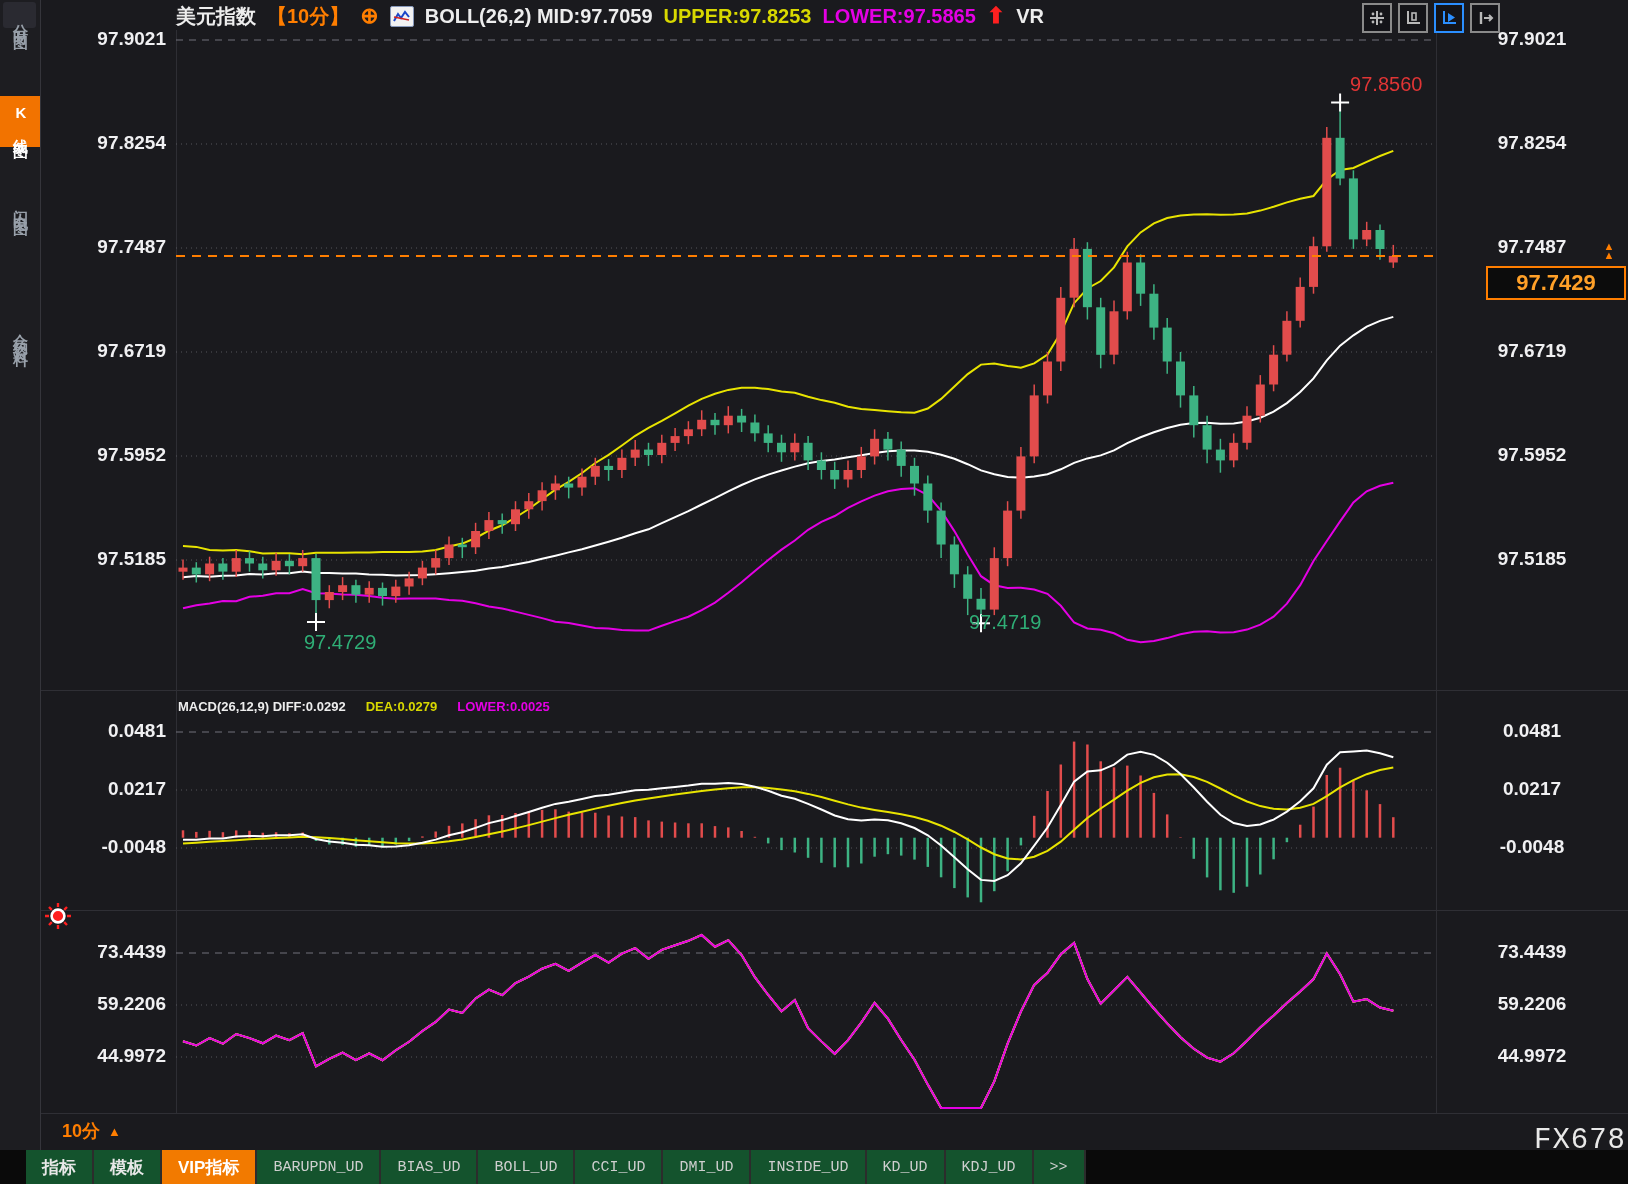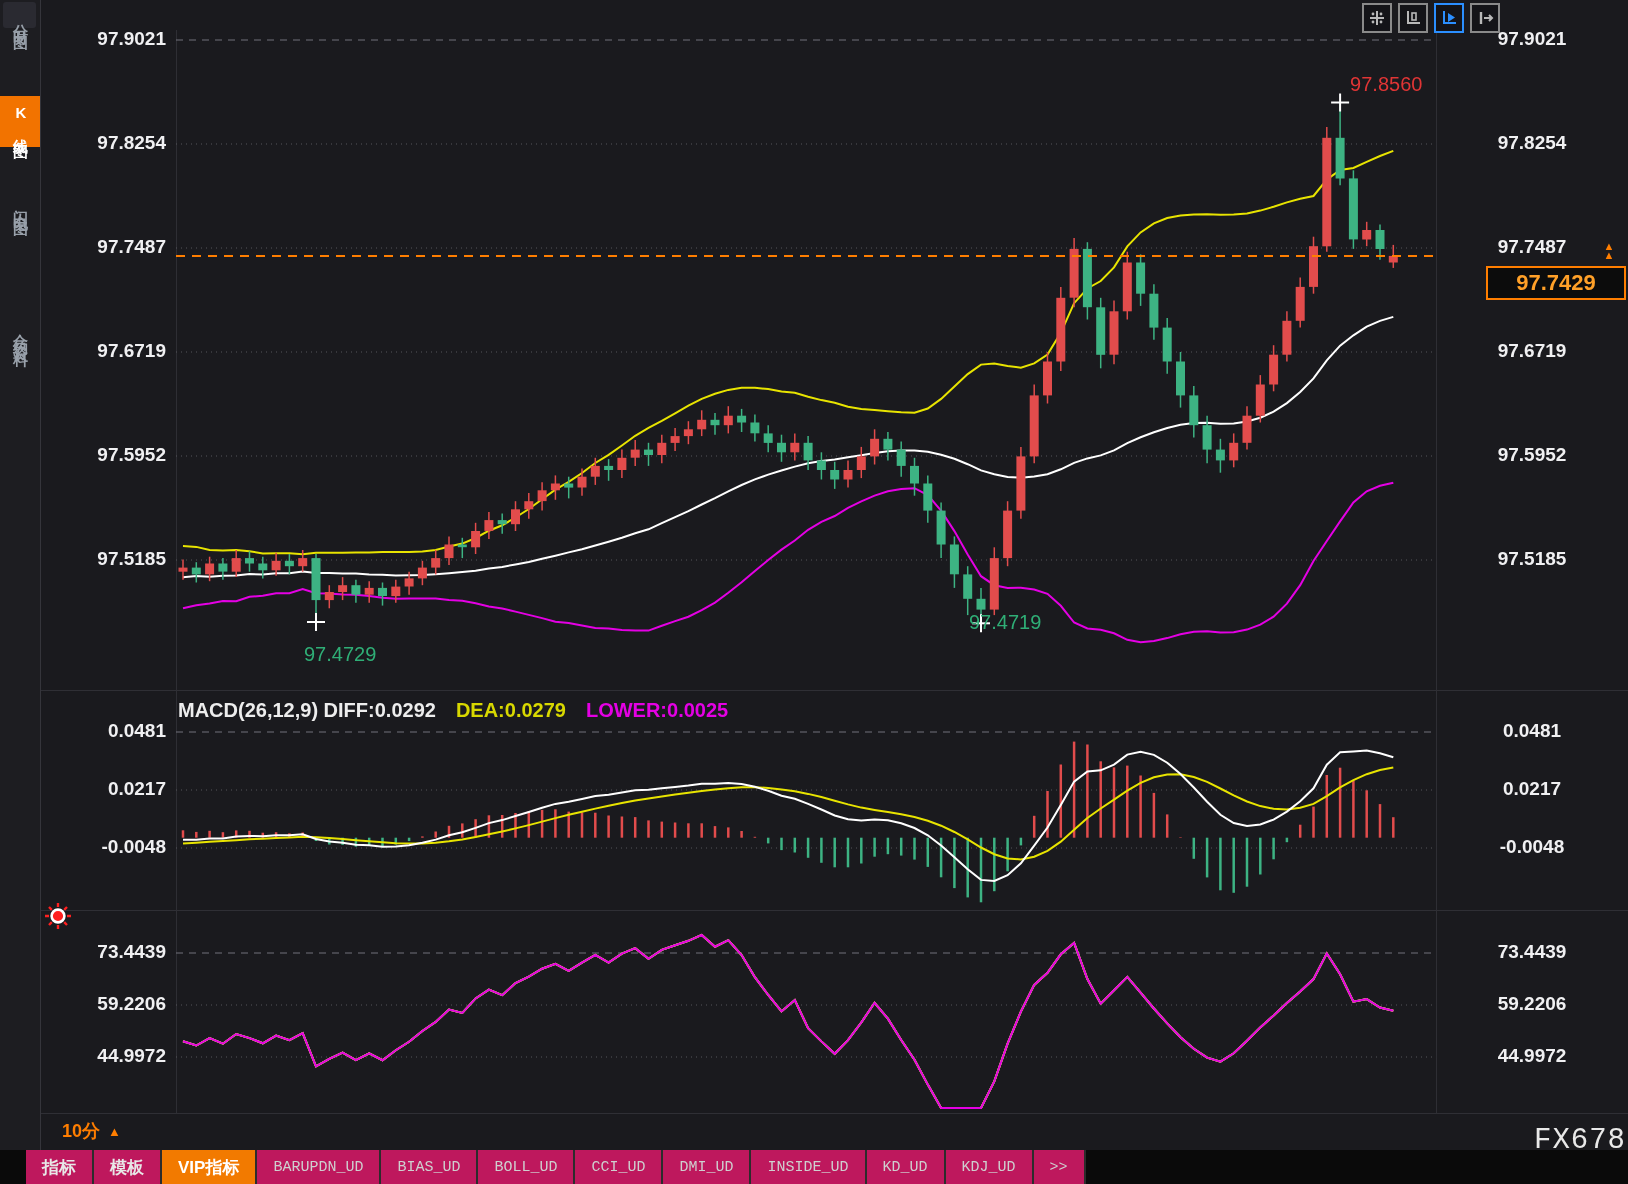--- a/index.html
+++ b/index.html
@@ -17,21 +17,21 @@
   .main-header{position:absolute;left:176px;top:3px;height:26px;display:flex;align-items:center;
                gap:11px;font-size:20px;font-weight:700;white-space:nowrap;z-index:5;}
   .tw{color:#ededed}.to{color:#ff7e00}.ty{color:#d8d800}.tm{color:#e400e4}.tr{color:#ff2020;font-size:22px}
   .mini-chart{width:22px;height:19px;background:#f2f2f2;border:1px solid #8899bb;border-radius:2px;
               display:flex;align-items:center;justify-content:center;}
   .toolbar{position:absolute;left:1362px;top:3px;display:flex;gap:6px;z-index:5;}
   .tool-btn{width:26px;height:26px;border:2px solid #8a8a8a;background:#141418;display:flex;
             align-items:center;justify-content:center;cursor:pointer;}
   .tool-btn.active{border-color:#2b8fff;}
   
-  .macd-header,.rsi-header{position:absolute;display:flex;gap:20px;font-size:20px;font-weight:700;z-index:5;}
+  .macd-header,.rsi-header{position:absolute;display:flex;gap:20px;font-size:13px;font-weight:700;z-index:5;}
   .macd-header{left:178px;top:699px;}
   .rsi-header{left:182px;top:916px;}
   .sun-icon{position:absolute;left:44px;top:902px;z-index:5;}
   
   .price-tag{position:absolute;left:1486px;top:266px;width:136px;height:30px;border:2px solid #ff7e00;
              background:#0c0c0c;color:#ffa028;font-size:22px;font-weight:700;display:flex;
              align-items:center;justify-content:center;z-index:4;}
   .dbl-arrow{position:absolute;left:1601px;top:242px;width:16px;color:#ff7e00;font-size:11px;
              line-height:9px;text-align:center;z-index:4;}
   
@@ -46,21 +46,21 @@
   .sb-item span{writing-mode:vertical-lr;text-orientation:upright;letter-spacing:6px;font-size:15px;
                 font-weight:700;color:#98a0aa;padding:4px 0;}
   .sb-item.active{background:#f27300;}
   .sb-item.active span{color:#ffffff;padding:8px 0;}
   
   .period-badge{position:absolute;left:62px;top:1119px;font-size:18px;font-weight:700;color:#ff7e00;
                 z-index:6;cursor:pointer;display:flex;align-items:center;gap:8px;}
   .period-badge .tri{font-size:13px;}
   .tabbar{position:absolute;left:0;top:1150px;width:1628px;height:34px;background:#0a0a0a;
           display:flex;align-items:stretch;padding-left:26px;box-sizing:border-box;z-index:6;}
-  .tab{display:flex;align-items:center;padding:0 16px;background:#be185d;border-right:2px solid #2c2c2c;
+  .tab{display:flex;align-items:center;padding:0 16px;background:#14532d;border-right:2px solid #2c2c2c;
        cursor:pointer;white-space:nowrap;}
   .tab.zh{font-size:17px;font-weight:700;color:#e8e8e8;}
   .tab.mono{font-family:"Liberation Mono",monospace;font-size:15px;color:#cfcfcf;}
   .tab.active{background:#f27a00;color:#ffffff;}
   .watermark{position:absolute;left:1534px;top:1124px;font-size:29px;color:#e9e9e9;z-index:5;
              font-family:"Liberation Mono",monospace;letter-spacing:1px;}
 </style>
 </head>
 <body>
 
@@ -399,20 +399,36 @@
       <div class="axis-label" style="top: 444px;">97.5952</div>
       <div class="axis-label" style="top: 548px;">97.5185</div>
       <div class="axis-label" style="top: 720px;">0.0481</div>
       <div class="axis-label" style="top: 778px;">0.0217</div>
       <div class="axis-label" style="top: 836px;">-0.0048</div>
       <div class="axis-label" style="top: 941px;">73.4439</div>
       <div class="axis-label" style="top: 993px;">59.2206</div>
       <div class="axis-label" style="top: 1045px;">44.9972</div>
     </div>
 
+  <div class="main-header">
+    <span class="tw">美元指数</span>
+    <span class="to">【10分】</span>
+    <span class="to" style="font-size:22px;">⊕</span>
+    <span class="mini-chart">
+      <svg width="18" height="15">
+          <polyline points="1,12 5,5 8,9 12,3 16,8" fill="none" stroke="#1b46c8" stroke-width="2"></polyline>
+          <polyline points="1,8 16,11" fill="none" stroke="#d02020" stroke-width="1.3"></polyline>
+        </svg>
+    </span>
+    <span class="tw">BOLL(26,2) MID:97.7059</span>
+    <span class="ty">UPPER:97.8253</span>
+    <span class="tm">LOWER:97.5865</span>
+    <span class="tr">⬆</span>
+    <span class="tw">VR</span>
+  </div>
 
   <div class="toolbar">
     <div class="tool-btn">
       <svg width="18" height="18">
           <path d="M9 2v14M2 9h14" stroke="#b8b8b8" stroke-width="2"></path>
           <circle cx="5" cy="5" r="1.4" fill="#b8b8b8"></circle>
           <circle cx="13" cy="5" r="1.4" fill="#b8b8b8"></circle>
           <circle cx="5" cy="13" r="1.4" fill="#b8b8b8"></circle>
           <circle cx="13" cy="13" r="1.4" fill="#b8b8b8"></circle>
         </svg>
@@ -454,21 +470,21 @@
   </div>
 
   <div class="price-tag">97.7429</div>
   <div class="dbl-arrow">
     <div>▲</div>
       <div>▲</div>
   </div>
 
   <div id="anns">
       <div class="ann ann-up" style="left: 1350.1px; top: 72.5085px;">97.8560</div>
-      <div class="ann ann-dn" style="left: 304px; top: 630.966px; margin-top: 12px;">97.4729</div>
+      <div class="ann ann-dn" style="left: 304px; top: 630.966px;">97.4729</div>
       <div class="ann ann-dn" style="left: 969px; top: 611px;">97.4719</div>
     </div>
 
   <div class="sidebar" id="sidebar">
     <div class="sb-top"></div>
   <div class="sb-item" style="top: 8px;">
         <span>分时图</span>
       </div>
       <div class="sb-item active" style="top: 96px;">
         <span>K线图</span>

